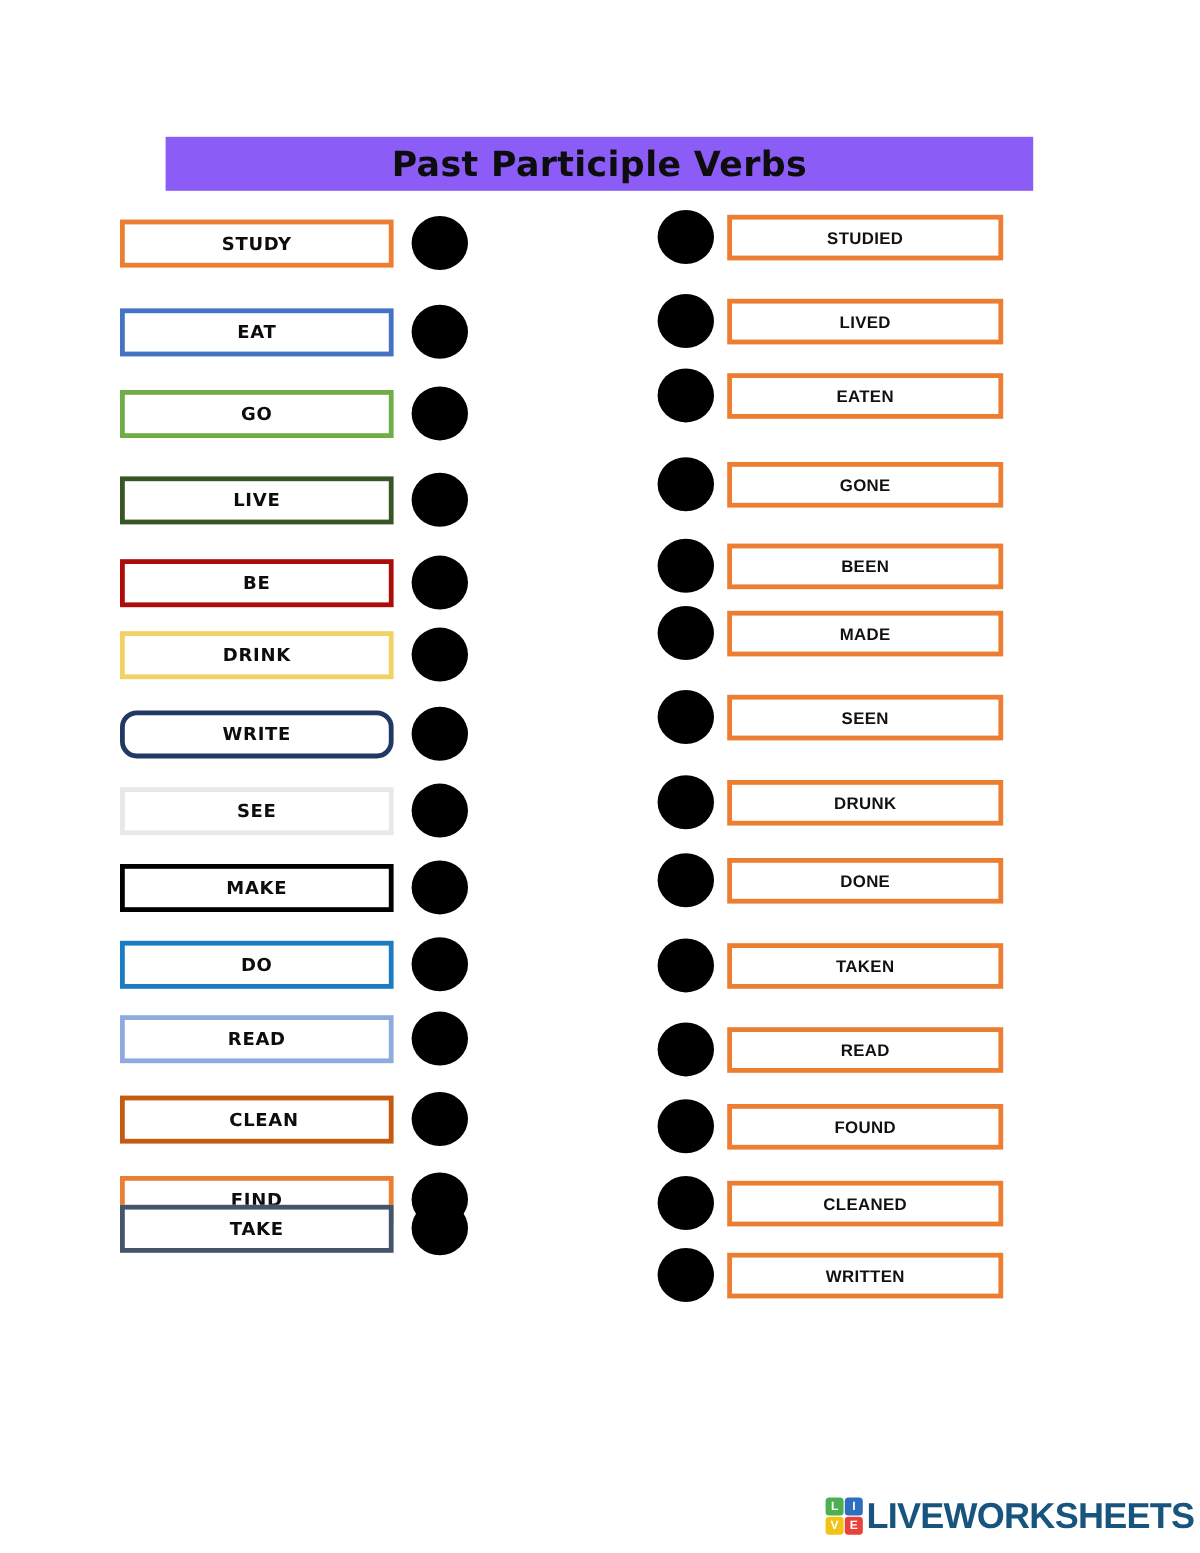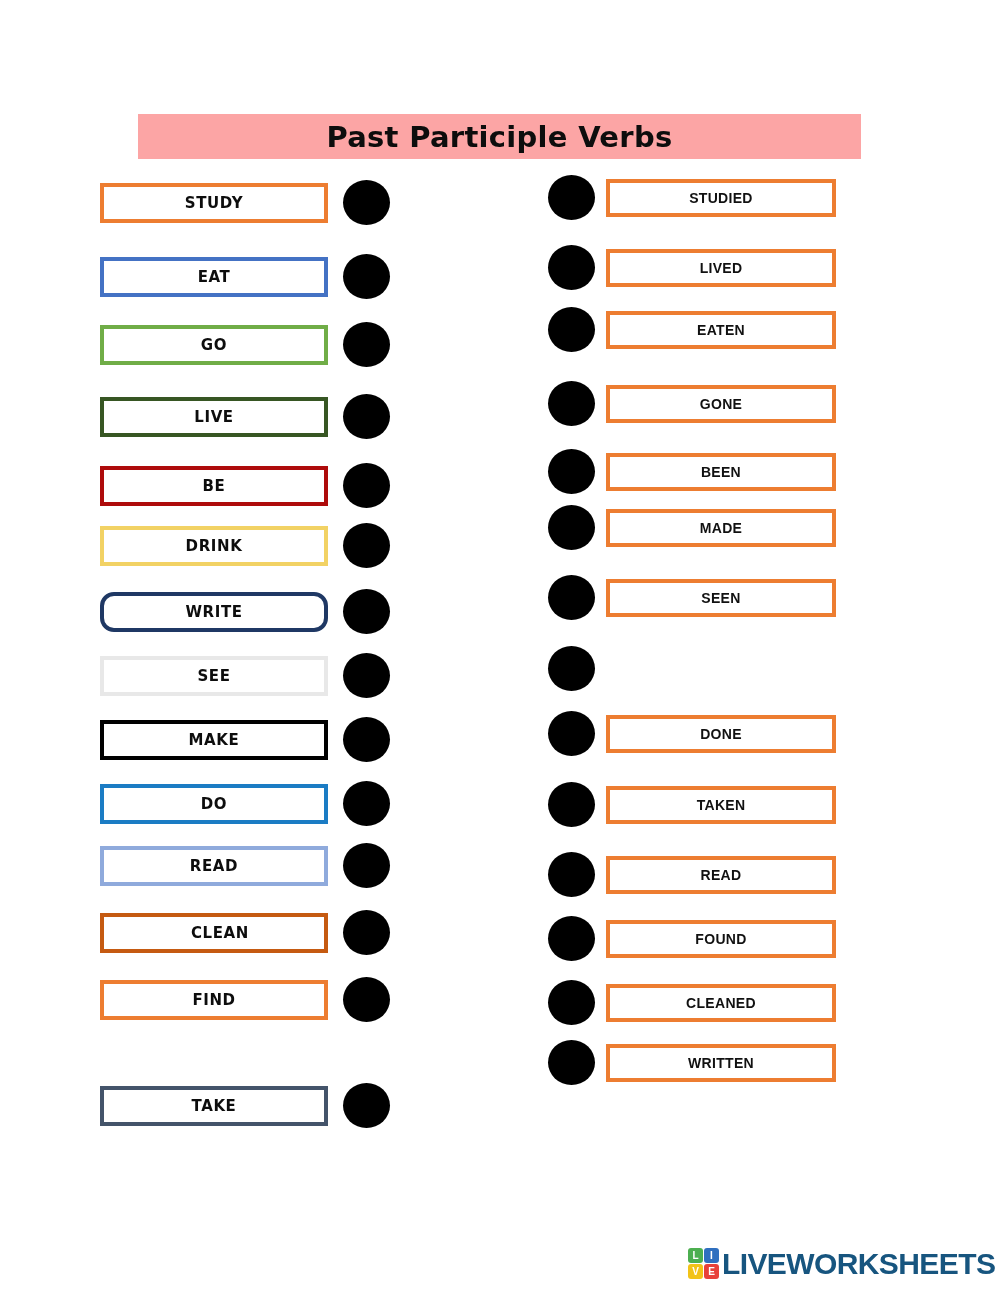--- a/index.html
+++ b/index.html
@@ -17,21 +17,21 @@
     overflow: hidden;
   }
 
   
   #title-banner {
     position: absolute;
     left: 138px;
     top: 114px;
     width: 723px;
     height: 45px;
-    background: #fca5a5;
+    background: #8b5cf6;
     display: flex;
     align-items: center;
     justify-content: center;
   }
   #title-text {
     font-size: 29px;
     font-weight: bold;
     color: #0d0d0d;
     letter-spacing: 0.3px;
     font-family: "DejaVu Sans", sans-serif;
@@ -193,21 +193,21 @@
         <div class="dot"></div>
       </div>
       <div class="match-row" style="position: absolute; left: 0px; top: 735px;">
         <div class="word-box" style="border-color: rgb(197, 90, 17); padding-left: 12px;">CLEAN</div>
         <div class="dot"></div>
       </div>
       <div class="match-row" style="position: absolute; left: 0px; top: 802px;">
         <div class="word-box" style="border-color: rgb(237, 125, 49);">FIND</div>
         <div class="dot"></div>
       </div>
-      <div class="match-row" style="position: absolute; left: 0px; top: 908px;">
+      <div class="match-row" style="position: absolute; left: 0px; top: 826px;">
         <div class="word-box" style="border-color: rgb(68, 84, 106);">TAKE</div>
         <div class="dot"></div>
       </div>
     </div>
 
   <div id="right-column" class="col">
       <div class="match-row" style="position: absolute; left: 0px; top: 0px;">
         <div class="dot"></div>
         <div class="word-box" style="border-color: rgb(237, 125, 49);">STUDIED</div>
       </div>
@@ -230,20 +230,21 @@
       <div class="match-row" style="position: absolute; left: 0px; top: 330px;">
         <div class="dot"></div>
         <div class="word-box" style="border-color: rgb(237, 125, 49);">MADE</div>
       </div>
       <div class="match-row" style="position: absolute; left: 0px; top: 400px;">
         <div class="dot"></div>
         <div class="word-box" style="border-color: rgb(237, 125, 49);">SEEN</div>
       </div>
       <div class="match-row" style="position: absolute; left: 0px; top: 471px;">
         <div class="dot"></div>
+        <div class="word-box" style="border-color: rgb(237, 125, 49);">DRUNK</div>
       </div>
       <div class="match-row" style="position: absolute; left: 0px; top: 536px;">
         <div class="dot"></div>
         <div class="word-box" style="border-color: rgb(237, 125, 49);">DONE</div>
       </div>
       <div class="match-row" style="position: absolute; left: 0px; top: 607px;">
         <div class="dot"></div>
         <div class="word-box" style="border-color: rgb(237, 125, 49);">TAKEN</div>
       </div>
       <div class="match-row" style="position: absolute; left: 0px; top: 677px;">

